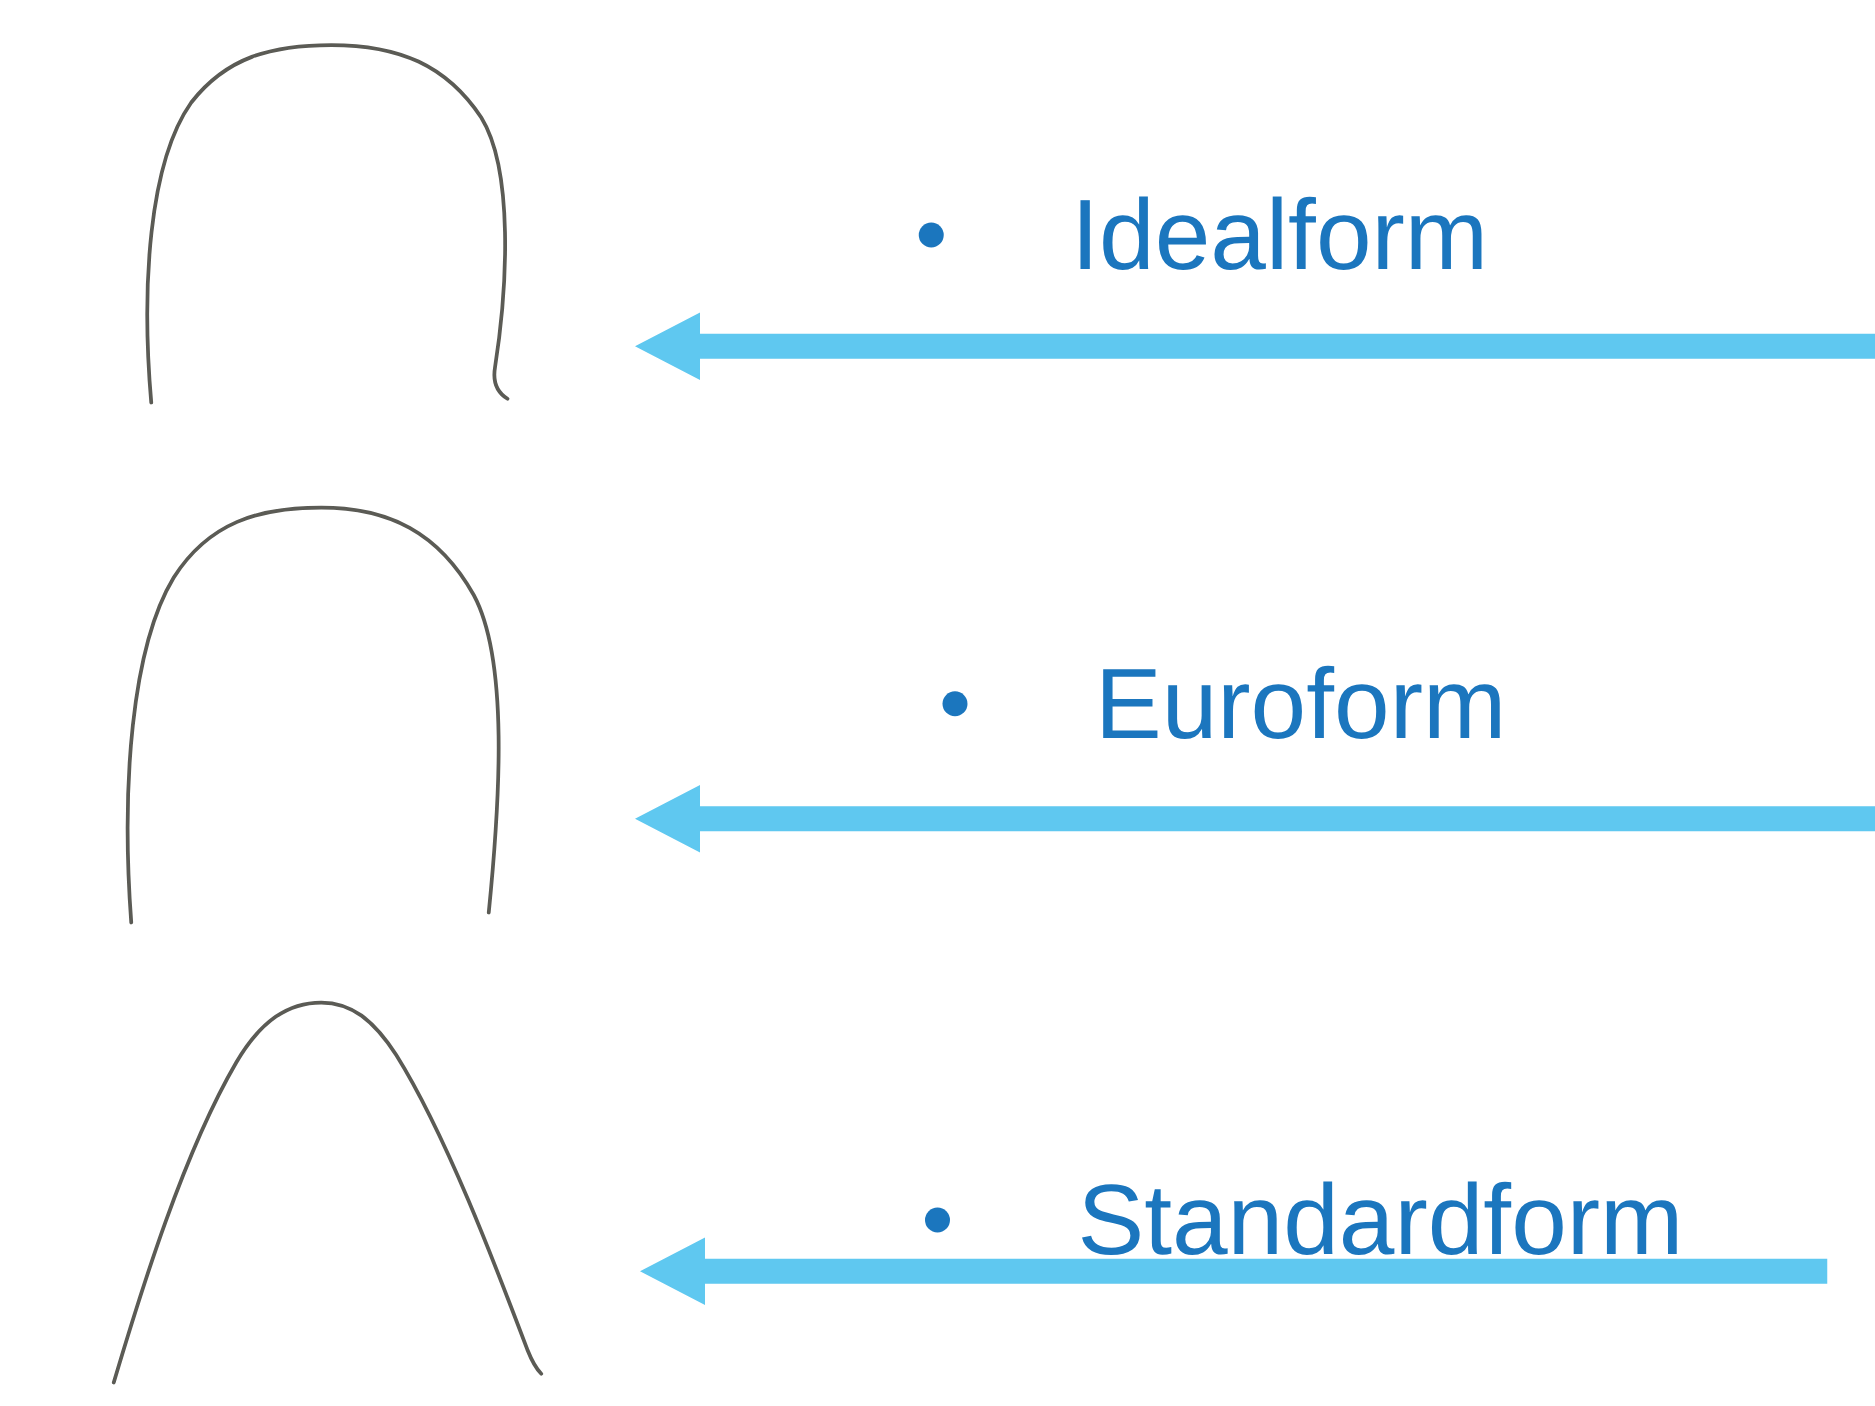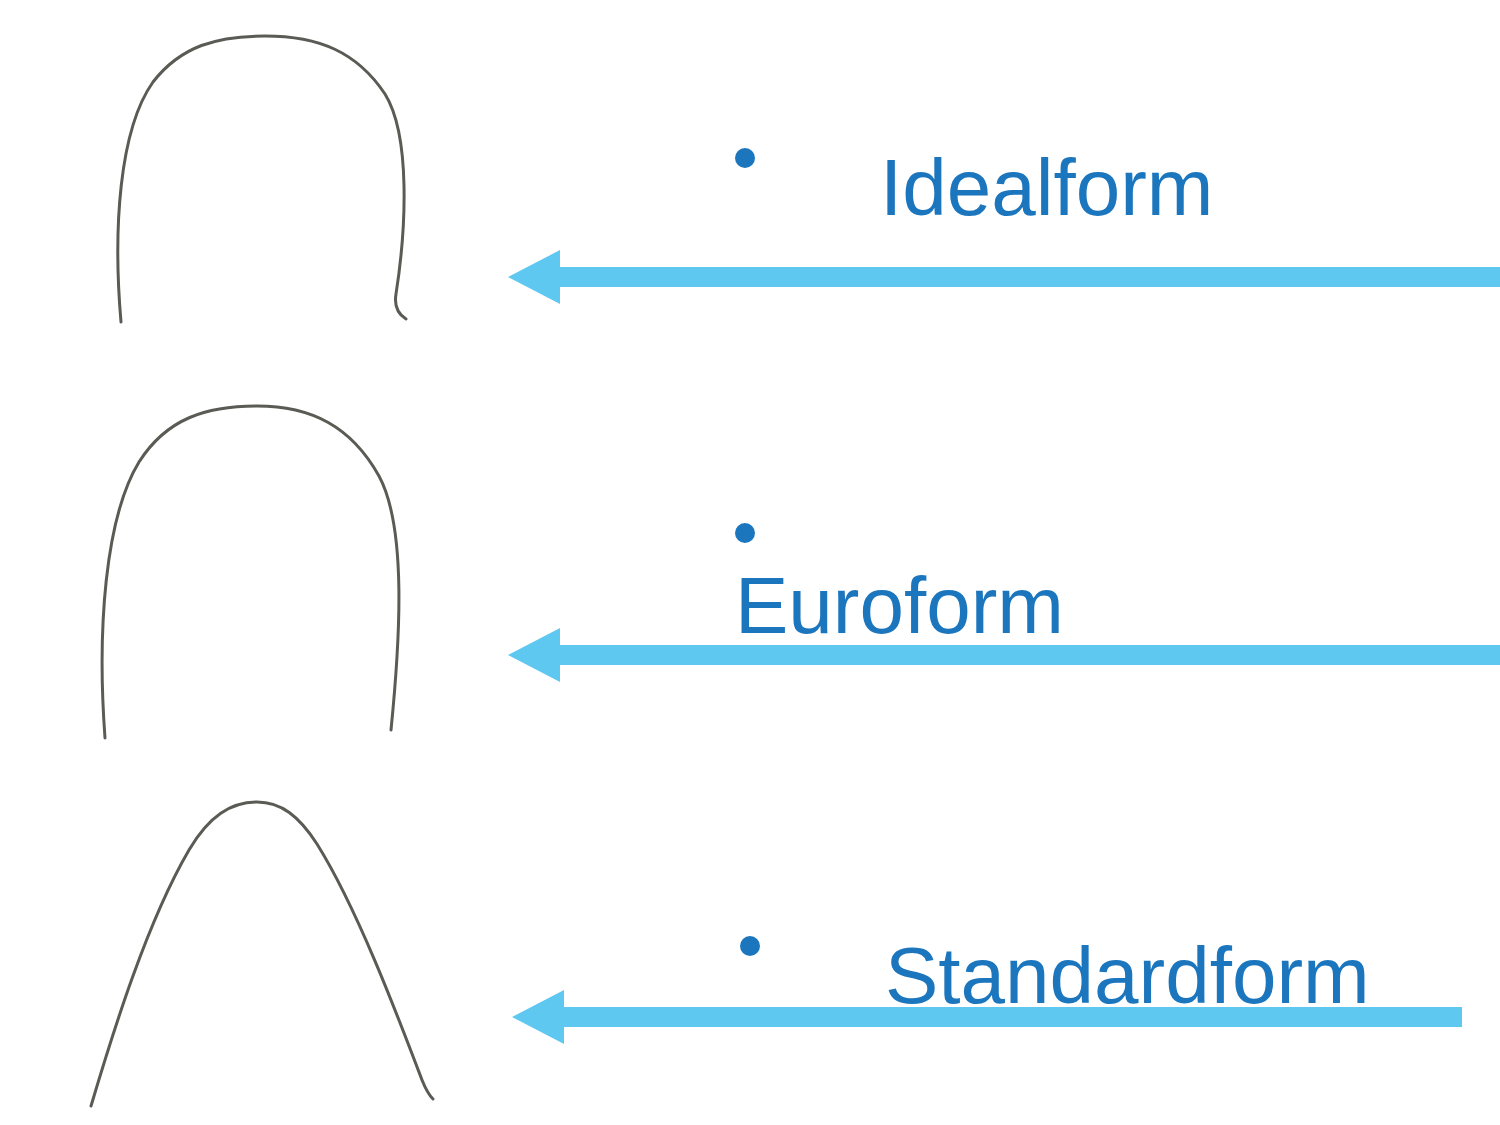--- a/index.html
+++ b/index.html
@@ -24,23 +24,22 @@
   }
   .arch path {
     fill: none;
     stroke: var(--wire-color, #5b5b55);
     stroke-width: 3;
     stroke-linecap: round;
   }
   .label-row {
     position: absolute;
     display: flex;
-    align-items: flex-start;
+    align-items: center;
     white-space: nowrap;
-    gap: 23px;
   }
   .bullet-dot {
     width: 20px;
     height: 20px;
     border-radius: 50%;
     background: var(--text-color, #1b76be);
     margin-right: 102px;
     flex: 0 0 auto;
   }
   .bullet-label {
@@ -76,21 +75,21 @@
 
   <div class="label-row" style="left:735px; top:148px;">
     <span class="bullet-dot"></span>
     <span class="bullet-label">Idealform</span>
   </div>
 
   <svg class="arrow" style="left:508px; top:248px;" width="992" height="58" viewBox="0 0 992 58" preserveAspectRatio="none" aria-hidden="true">
     <polygon points="0,29 52,2 52,19 992,19 992,39 52,39 52,56"></polygon>
   </svg>
 
-  <div class="label-row" style="left:735px; top:523px;flex-direction:column;">
+  <div class="label-row" style="left:754px; top:523px;">
     <span class="bullet-dot"></span>
     <span class="bullet-label">Euroform</span>
   </div>
 
   <svg class="arrow" style="left:508px; top:626px;" width="992" height="58" viewBox="0 0 992 58" preserveAspectRatio="none" aria-hidden="true">
     <polygon points="0,29 52,2 52,19 992,19 992,39 52,39 52,56"></polygon>
   </svg>
 
   <div class="label-row" style="left:740px; top:936px;">
     <span class="bullet-dot"></span>

